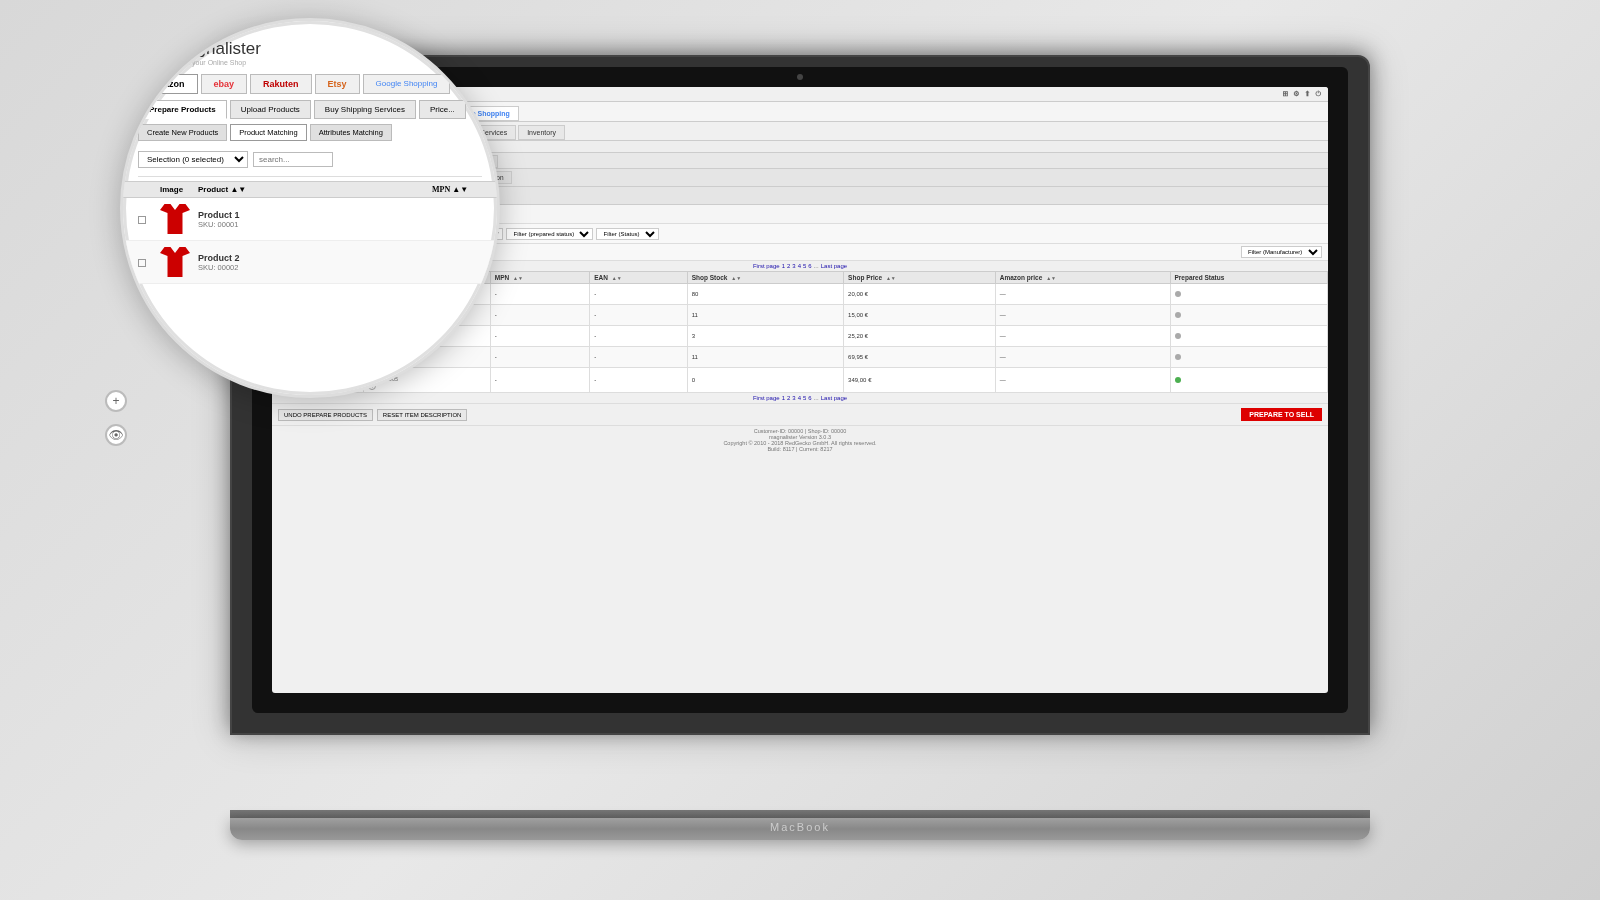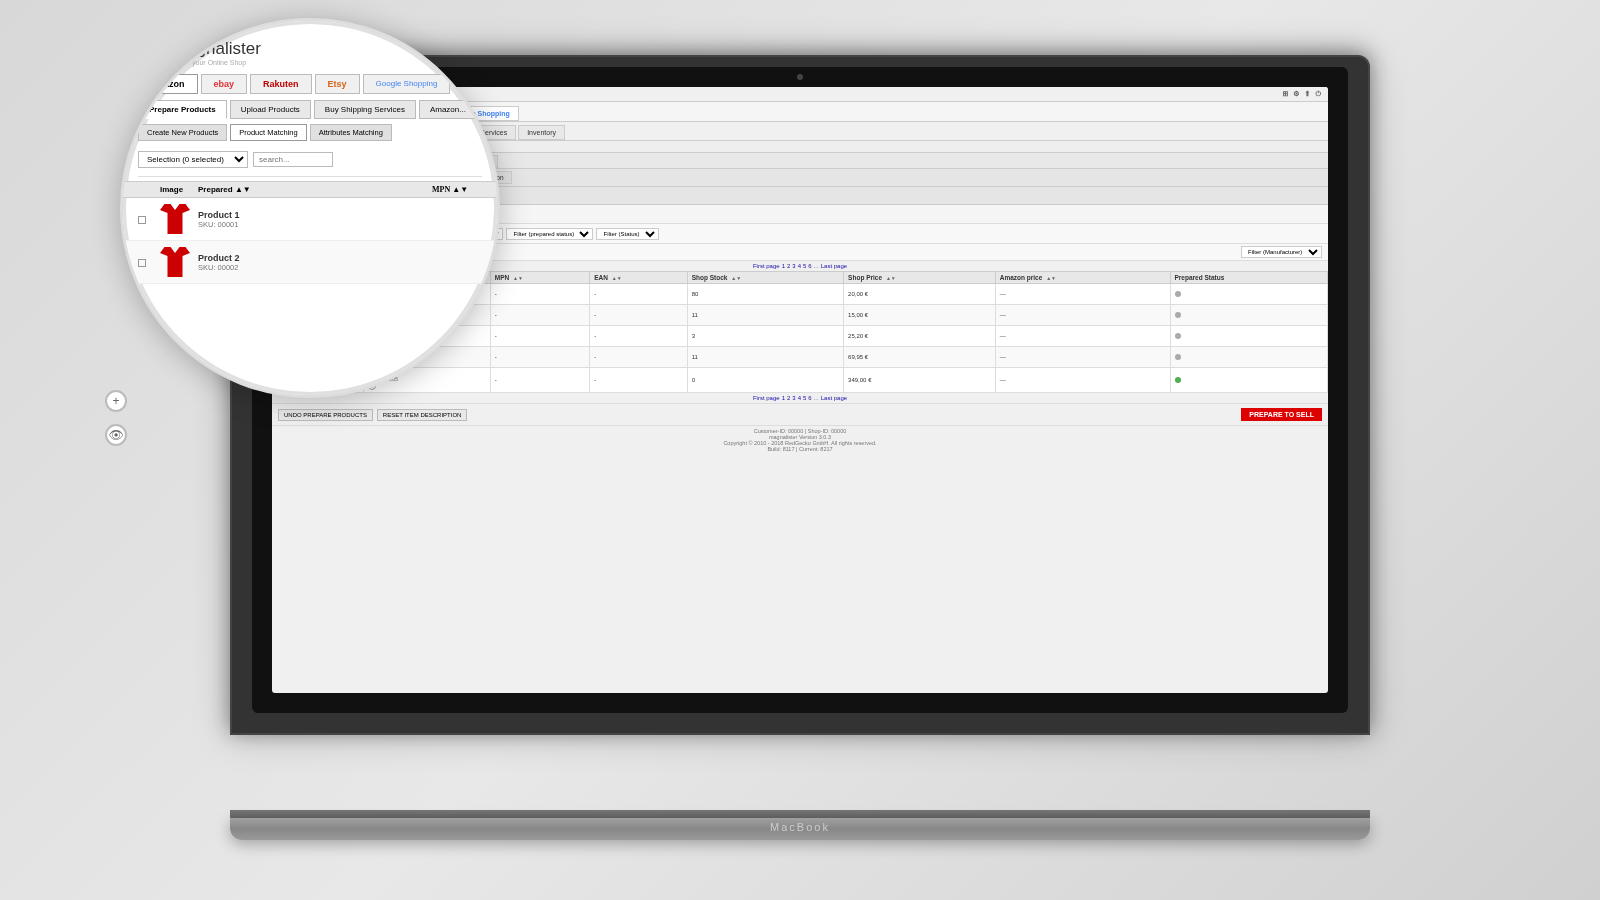--- a/index.html
+++ b/index.html
@@ -840,42 +840,42 @@
         <div class="mag-mktab ebay-t">ebay</div>
         <div class="mag-mktab rakuten-t">Rakuten</div>
         <div class="mag-mktab etsy-t">Etsy</div>
         <div class="mag-mktab google-t">Google Shopping</div>
       </div>
 
       <div class="mag-action-tabs">
         <div class="mag-atab active">Prepare Products</div>
         <div class="mag-atab">Upload Products</div>
         <div class="mag-atab">Buy Shipping Services</div>
-        <div class="mag-atab">Amazon...</div>
+        <div class="mag-atab">Price...</div>
       </div>
 
       <div class="mag-sub-tabs">
         <div class="mag-stab">Create New Products</div>
         <div class="mag-stab active">Product Matching</div>
         <div class="mag-stab">Attributes Matching</div>
       </div>
 
       <div class="mag-selection-row">
         <select class="mag-sel-dropdown">
           <option>Selection (0 selected)</option>
         </select>
         <input class="mag-sel-search" type="text" placeholder="search..." style="">
       </div>
 
       <hr class="mag-divider">
 
       <div class="mag-table-header">
         <div class="mag-th-check"></div>
         <div class="mag-th-img">Image</div>
-        <div class="mag-th-prod" style="cursor:pointer;">Prepared ▲▼</div>
+        <div class="mag-th-prod" style="cursor:pointer;">Product ▲▼</div>
         <div class="mag-th-mpn" style="cursor:pointer;font-family:Liberation Serif, serif;">MPN ▲▼</div>
       </div>
 
       <div class="mag-product-row">
         <div class="mag-row-check">
           <div class="cb"></div>
         </div>
         <div class="mag-row-img">
           <div class="tshirt-red"></div>
         </div>

